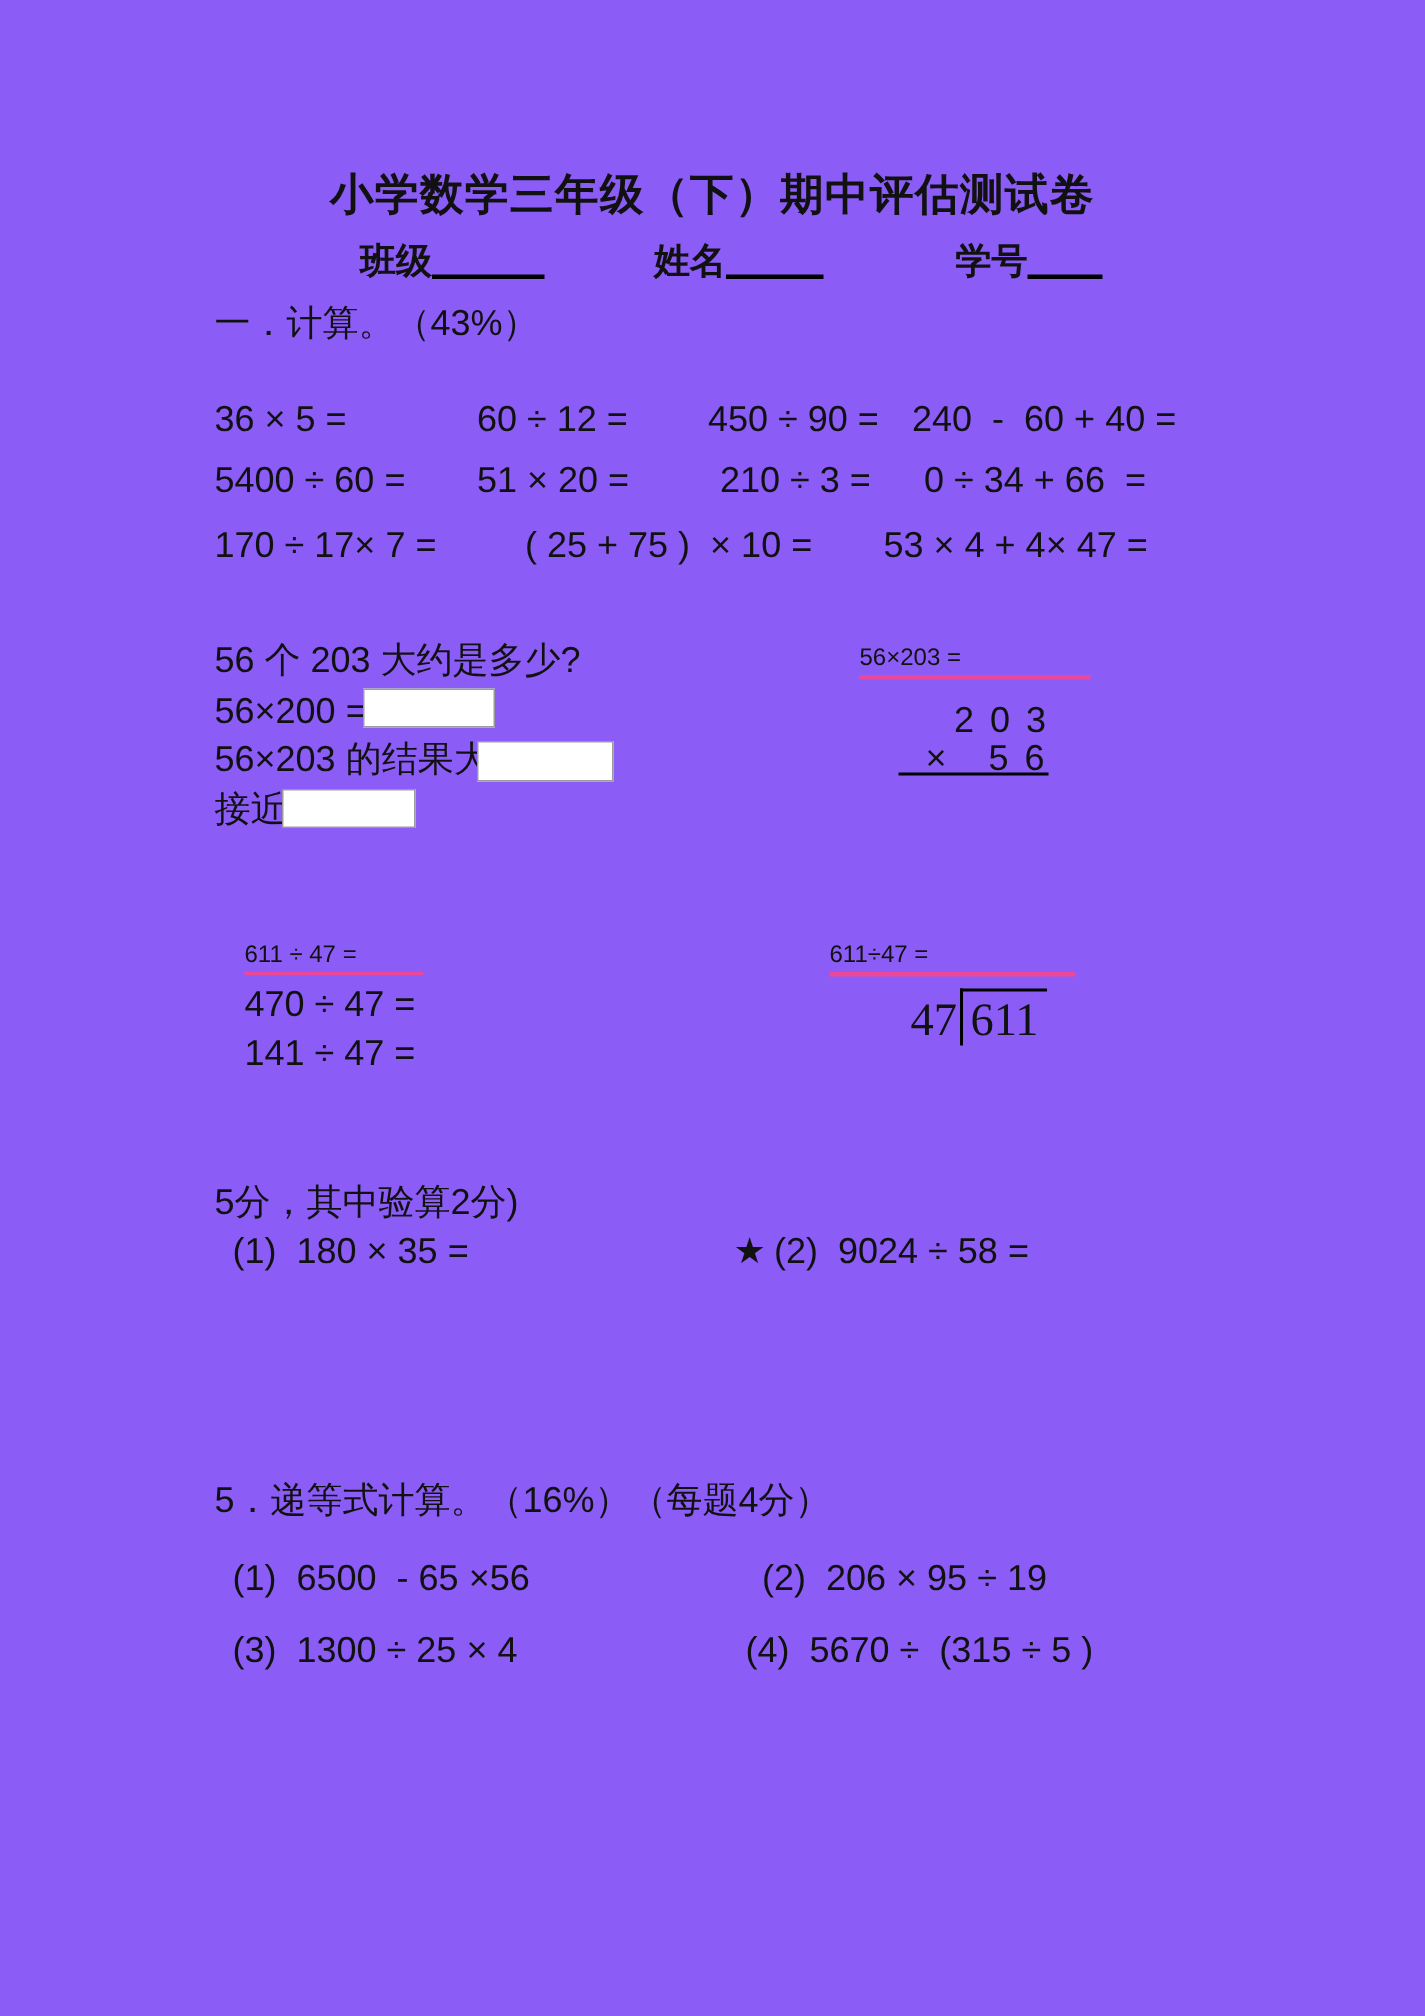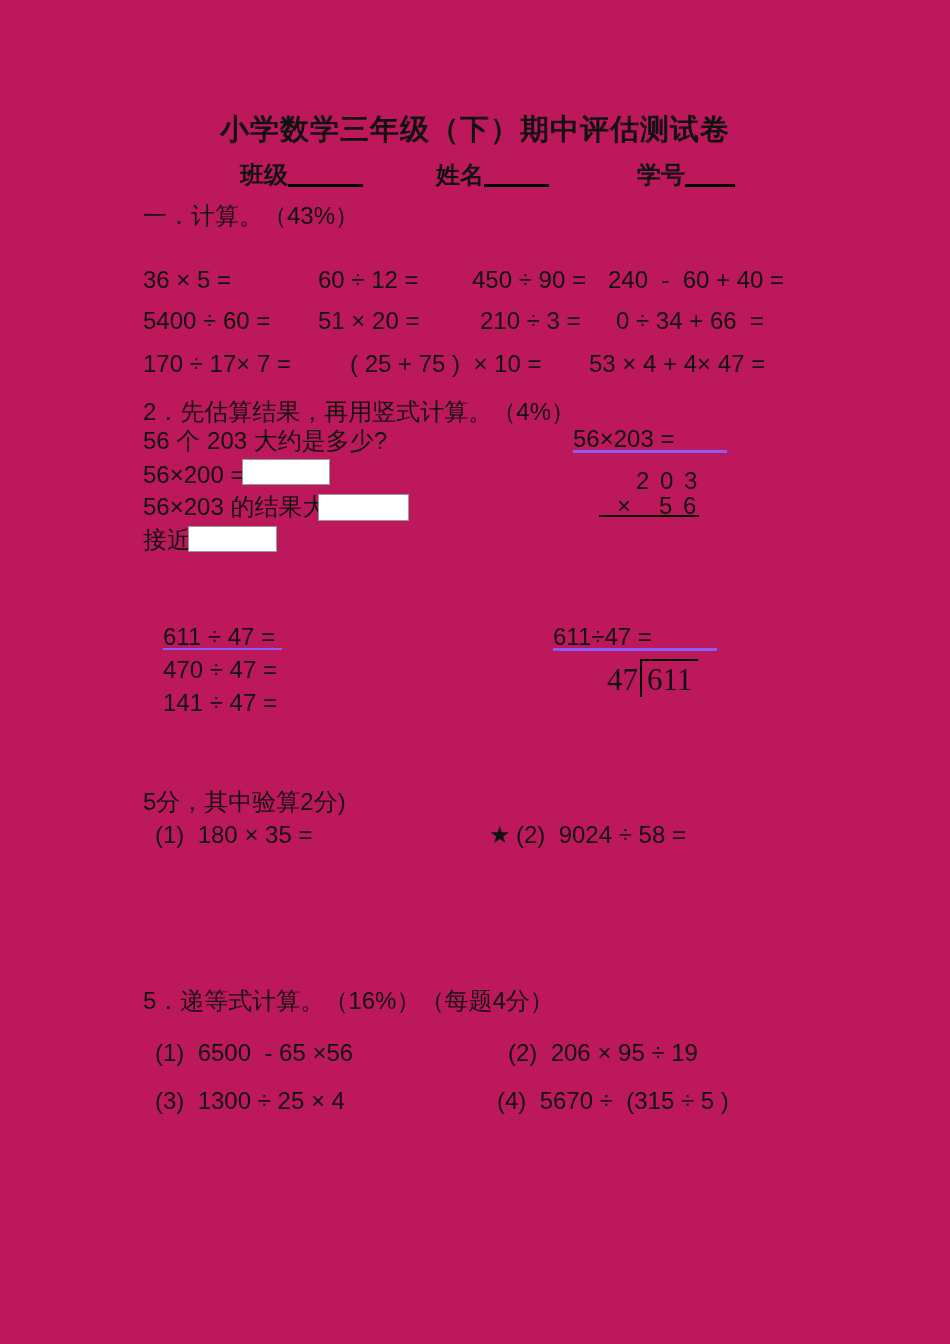--- a/index.html
+++ b/index.html
@@ -1,20 +1,20 @@
 <!DOCTYPE html>
 <html><head>
 <meta charset="utf-8">
 <style>
   html, body { margin: 0; padding: 0; background: #ffffff; }
   .page {
     position: relative;
     width: 950px;
     height: 1344px;
-    background: #be185d;
+    background: #8b5cf6;
     font-family: "Liberation Sans", sans-serif;
     color: #111111;
     overflow: hidden;
   }
   .t {
     position: absolute;
     font-size: 24px;
     line-height: 24px;
     white-space: pre;
     color: #111111;
@@ -31,25 +31,25 @@
   }
   .bold { font-weight: bold; }
   .blank {
     display: inline-block;
     height: 0;
     border-bottom: 3px solid #000;
     vertical-align: -4px;
   }
   .ublock {
     position: absolute;
-    font-size: 24px;
+    font-size: 16px;
     line-height: 23px;
     height: 23px;
     white-space: pre;
-    border-bottom: 3px solid #8b5cf6;
+    border-bottom: 3px solid #ec4899;
   }
   .abox {
     position: absolute;
     border: 1.5px solid #9b9b9b;
     background: #ffffff;
   }
   .rule {
     position: absolute;
     border-top: 2px solid #000;
     height: 0;
@@ -88,21 +88,20 @@
   <div class="t" style="left:472px; top:268px;">450 ÷ 90 =</div>
   <div class="t" style="left:608px; top:268px;">240  -  60 + 40 =</div>
   <div class="t" style="left:143px; top:309px;">5400 ÷ 60 =</div>
   <div class="t" style="left:318px; top:309px;">51 × 20 =</div>
   <div class="t" style="left:480px; top:309px;">210 ÷ 3 =</div>
   <div class="t" style="left:616px; top:309px;">0 ÷ 34 + 66  =</div>
   <div class="t" style="left:143px; top:352px;">170 ÷ 17× 7 =</div>
   <div class="t" style="left:350px; top:352px;">( 25 + 75 )  × 10 =</div>
   <div class="t" style="left:589px; top:352px;">53 × 4 + 4× 47 =</div>
 
-  <div class="t" style="left:143px; top:400px;">2．先估算结果，再用竖式计算。（4%）</div>
   <div class="t" style="left:143px; top:429px;">56 个 203 大约是多少?</div>
   <div class="ublock" style="left:573px; top:427px; width:154px;">56×203 =</div>
 
   <div class="t" style="left:143px; top:463px;">56×200 =</div>
   <div class="abox" style="left:242px; top:459px; width:86px; height:24px;"></div>
 
   <div class="t" style="left:143px; top:495px;">56×203 的结果大于</div>
   <div class="abox" style="left:318px; top:494px; width:89px; height:25px;"></div>
 
   <div class="t" style="left:143px; top:528px;">接近</div>

